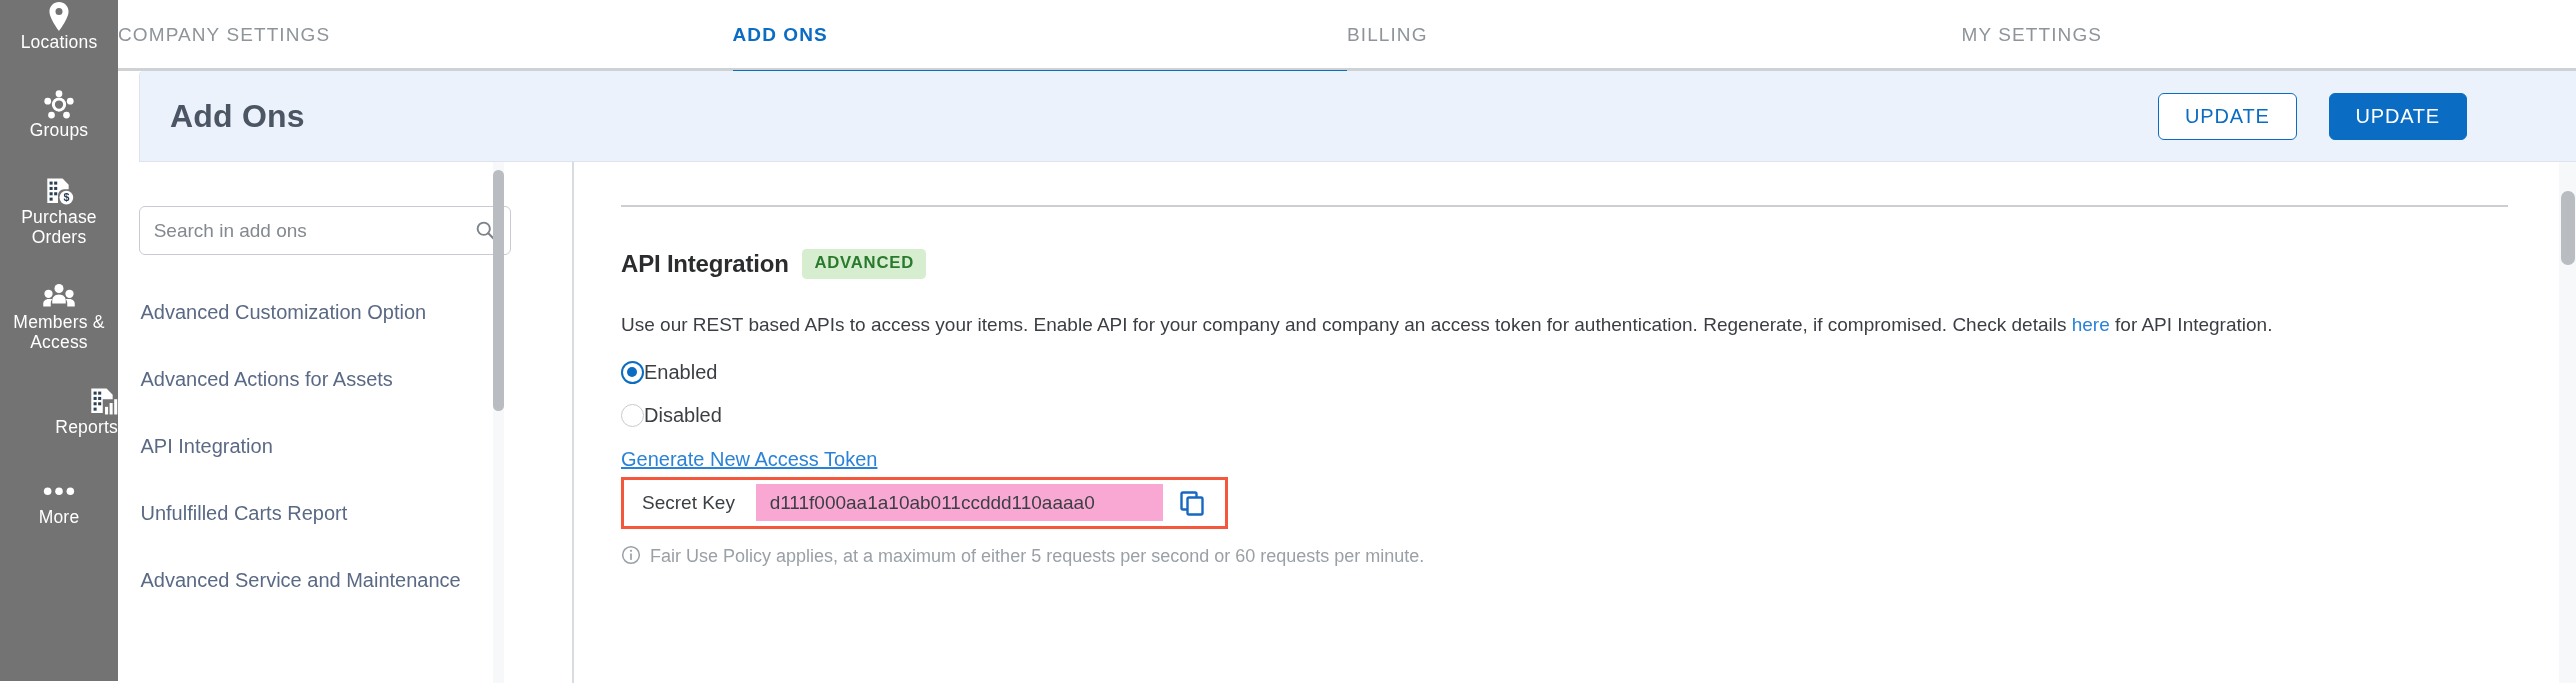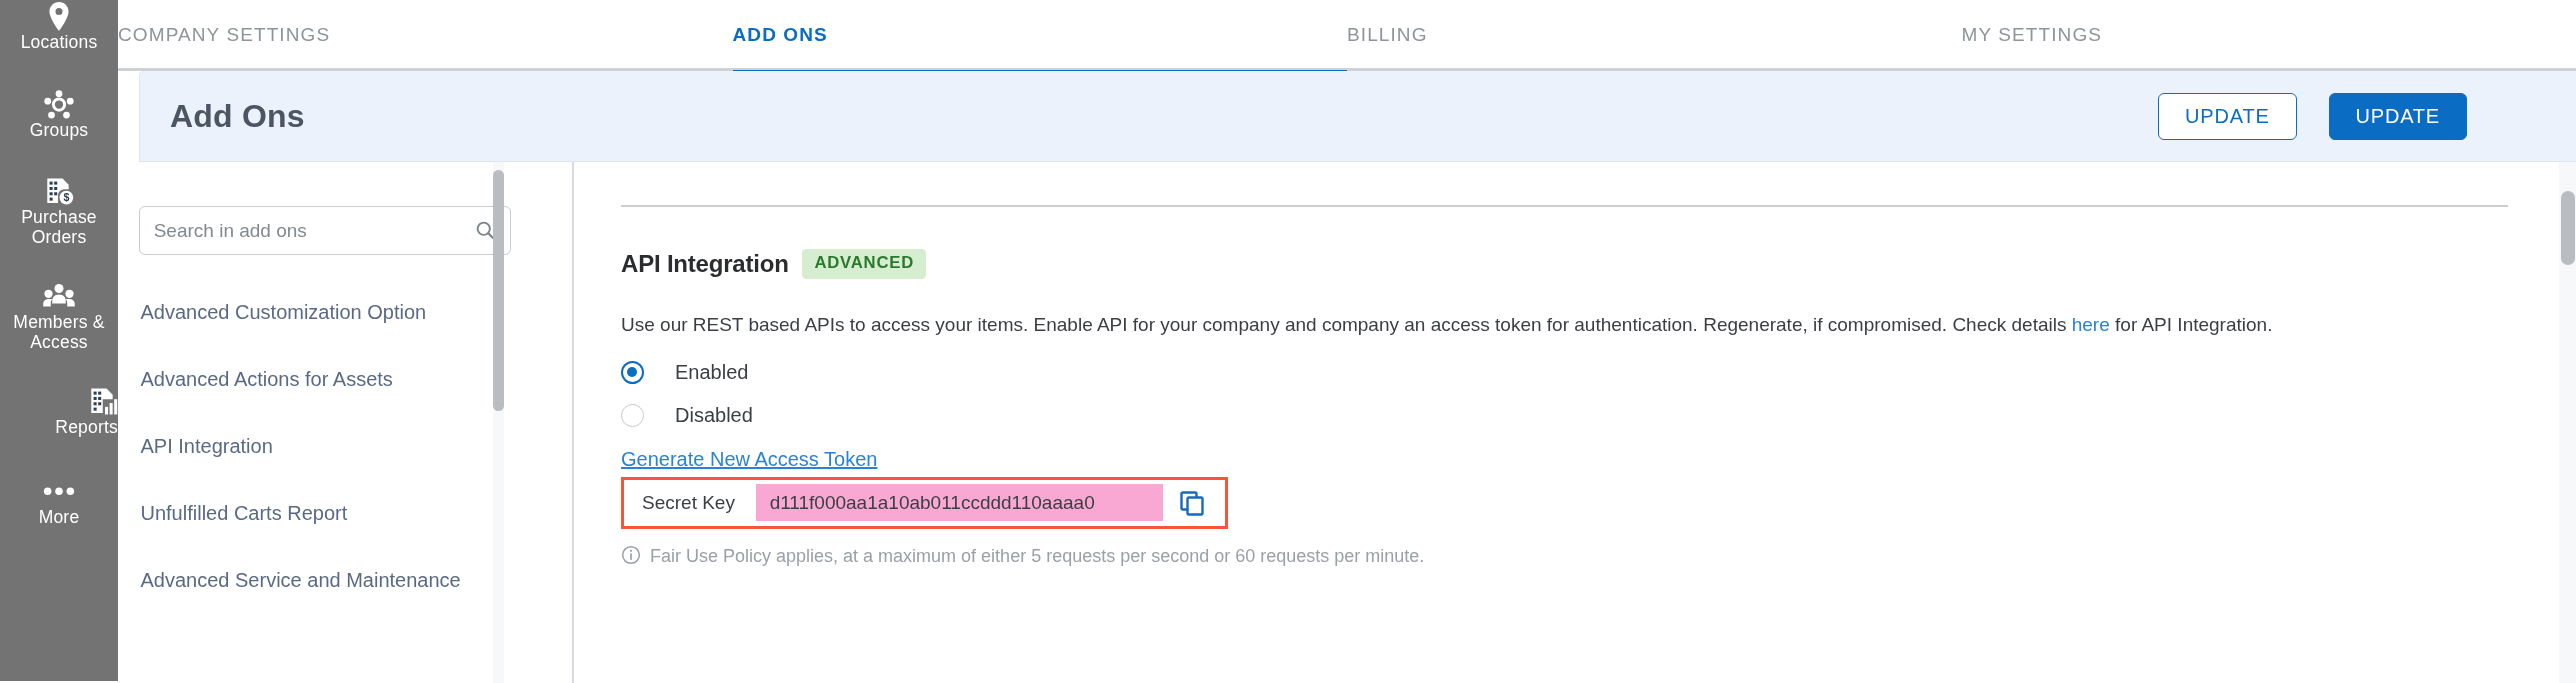--- a/index.html
+++ b/index.html
@@ -254,21 +254,21 @@
     font-size: 19px;
     line-height: 32px;
     color: #3b3f44;
     max-width: 1837px;
   }
   #detail-desc a { color: #2a82d8; text-decoration: none; }
 
   .radio-row {
     display: flex;
     align-items: center;
-    gap: 31px;
+    gap: 0;
     margin-top: 20px;
     cursor: pointer;
   }
   .radio-row:first-of-type { margin-top: 23px; }
   .radio {
     width: 23px; height: 23px;
     border-radius: 50%;
     border: 1.5px solid #c6cacf;
     position: relative;
     flex: 0 0 auto;

